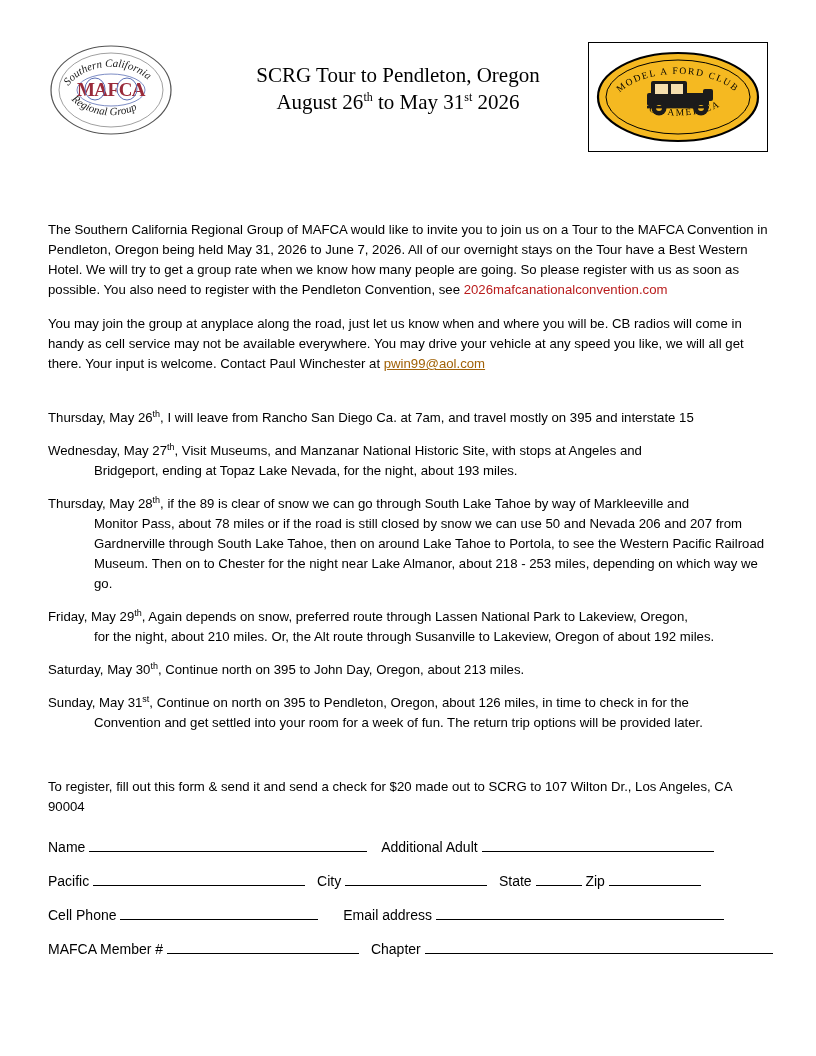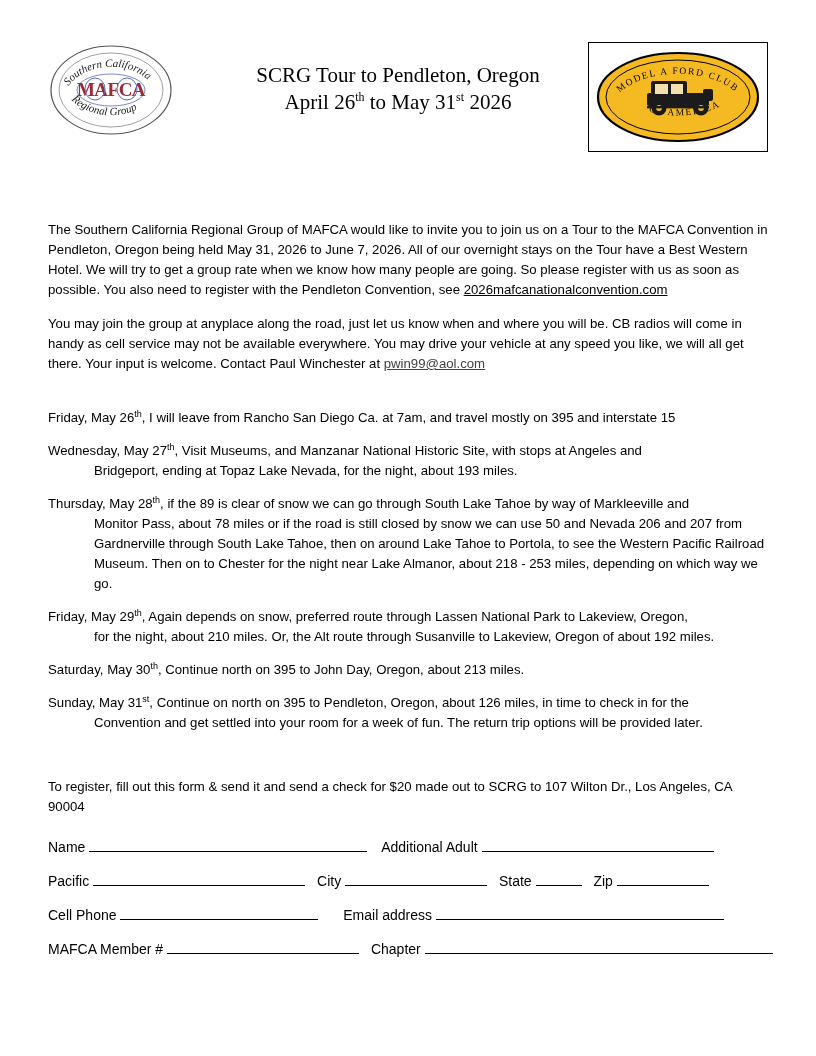--- a/index.html
+++ b/index.html
@@ -74,26 +74,25 @@
     font-size: 13.2px;
     line-height: 20px;
   }
   .para {
     margin: 0 0 14px 0;
     text-align: left;
   }
   .intro-first { margin-top: 58px; }
 
   a.link, .link {
-    color: #404040;
+    color: #a16207;
     text-decoration: underline;
   }
   .link-dark {
-    color: #000000;
-    text-decoration: underline;
+    color: #b91c1c;
   }
 
   .itin {
     margin-top: 34px;
   }
   .itin-item {
     margin-bottom: 13px;
     padding-left: 0px;
     text-indent: 0;
   }
@@ -152,21 +151,21 @@
         <ellipse cx="63" cy="48" rx="34" ry="16" fill="#ffffff" stroke="#5b6fb5" stroke-width="0.8"></ellipse>
         <text x="63" y="54" text-anchor="middle" font-family="'Liberation Serif', serif" font-size="19" font-weight="bold" fill="#9a2b3a" letter-spacing="-0.5">MAFCA</text>
         <ellipse cx="47" cy="47" rx="10" ry="11" fill="none" stroke="#5b6fb5" stroke-width="1"></ellipse>
         <ellipse cx="79" cy="47" rx="10" ry="11" fill="none" stroke="#5b6fb5" stroke-width="1"></ellipse>
       </svg>
     </div>
 
     <div class="title-block">
       <div>SCRG Tour to Pendleton, Oregon</div>
       <div>
-        <span>April 26</span><sup>th</sup><span> to May 31</span><sup>st</sup><span> 2026</span>
+        <span>August 26</span><sup>th</sup><span> to May 31</span><sup>st</sup><span> 2026</span>
       </div>
     </div>
 
     <div class="logo-right">
       <svg width="178" height="108" viewBox="0 0 178 108" xmlns="http://www.w3.org/2000/svg">
         <rect x="0" y="0" width="178" height="108" fill="#ffffff"></rect>
         <ellipse cx="89" cy="54" rx="80" ry="44" fill="#f5b921" stroke="#000" stroke-width="2.2"></ellipse>
         <ellipse cx="89" cy="54" rx="72" ry="37" fill="#f5b921" stroke="#000" stroke-width="1"></ellipse>
         <path id="maTop" d="M 25 58 A 66 36 0 0 1 153 58" fill="none"></path>
         <text font-family="'Liberation Serif', serif" font-size="9.5" fill="#000" letter-spacing="1.6">
@@ -200,21 +199,21 @@
       <span>The Southern California Regional Group of MAFCA would like to invite you to join us on a Tour to the MAFCA Convention in Pendleton, Oregon being held May 31, 2026 to June 7, 2026. All of our overnight stays on the Tour have a Best Western Hotel. We will try to get a group rate when we know how many people are going. So please register with us as soon as possible. You also need to register with the Pendleton Convention, see </span><span class="link-dark">2026mafcanationalconvention.com</span>
     </p>
 
     <p class="para">
       <span>You may join the group at anyplace along the road, just let us know when and where you will be. CB radios will come in handy as cell service may not be available everywhere. You may drive your vehicle at any speed you like, we will all get there. Your input is welcome. Contact Paul Winchester at </span><span class="link">pwin99@aol.com</span>
     </p>
 
     <div class="itin">
 
       <div class="itin-item">
-        <span>Friday, May 26</span><sup>th</sup><span>, I will leave from Rancho San Diego Ca. at 7am, and travel mostly on 395 and interstate 15</span>
+        <span>Thursday, May 26</span><sup>th</sup><span>, I will leave from Rancho San Diego Ca. at 7am, and travel mostly on 395 and interstate 15</span>
       </div>
 
       <div class="itin-item">
         <span>Wednesday, May 27</span><sup>th</sup><span>, Visit Museums, and Manzanar National Historic Site, with stops at Angeles and</span>
         <span class="cont">Bridgeport, ending at Topaz Lake Nevada, for the night, about 193 miles.</span>
       </div>
 
       <div class="itin-item">
         <span>Thursday, May 28</span><sup>th</sup><span>, if the 89 is clear of snow we can go through South Lake Tahoe by way of Markleeville and</span>
         <span class="cont">Monitor Pass, about 78 miles or if the road is still closed by snow we can use 50 and Nevada 206 and 207 from Gardnerville through South Lake Tahoe, then on around Lake Tahoe to Portola, to see the Western Pacific Railroad Museum. Then on to Chester for the night near Lake Almanor, about 218 - 253 miles, depending on which way we go.</span>
@@ -248,21 +247,21 @@
       <span class="blank" style="width:232px"></span>
     </div>
 
     <div class="form-row">
       <span class="lbl">Pacific</span>
       <span class="blank" style="width:212px"></span>
       <span class="lbl" style="margin-left:8px">City</span>
       <span class="blank" style="width:142px"></span>
       <span class="lbl" style="margin-left:8px">State</span>
       <span class="blank" style="width:46px"></span>
-      <span class="lbl" style="margin-left:8px">Zip</span>
+      <span class="lbl" style="">Zip</span>
       <span class="blank" style="width:92px"></span>
     </div>
 
     <div class="form-row">
       <span class="lbl">Cell Phone</span>
       <span class="blank" style="width:198px"></span>
       <span class="lbl" style="margin-left:21px">Email address</span>
       <span class="blank" style="width:288px"></span>
     </div>
 

